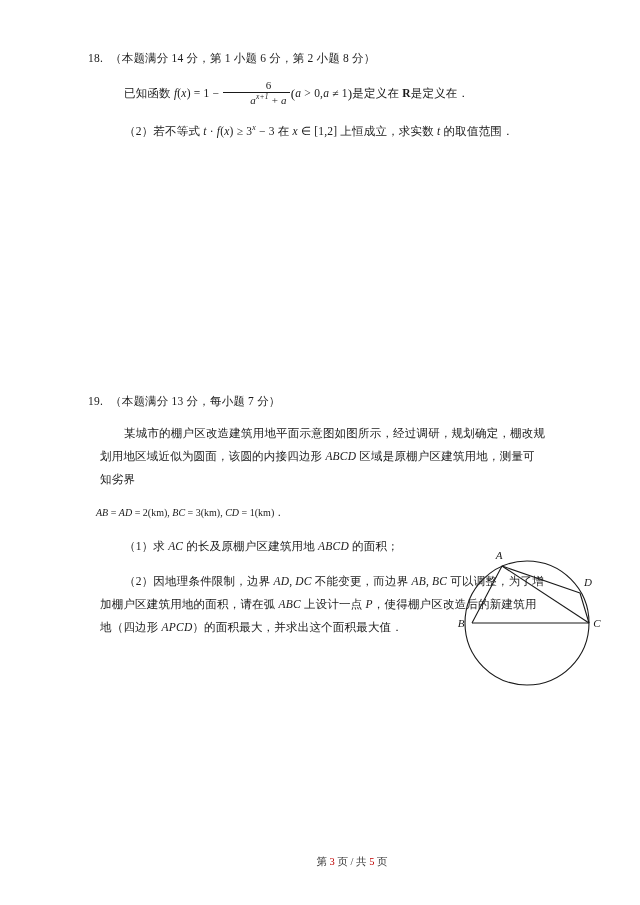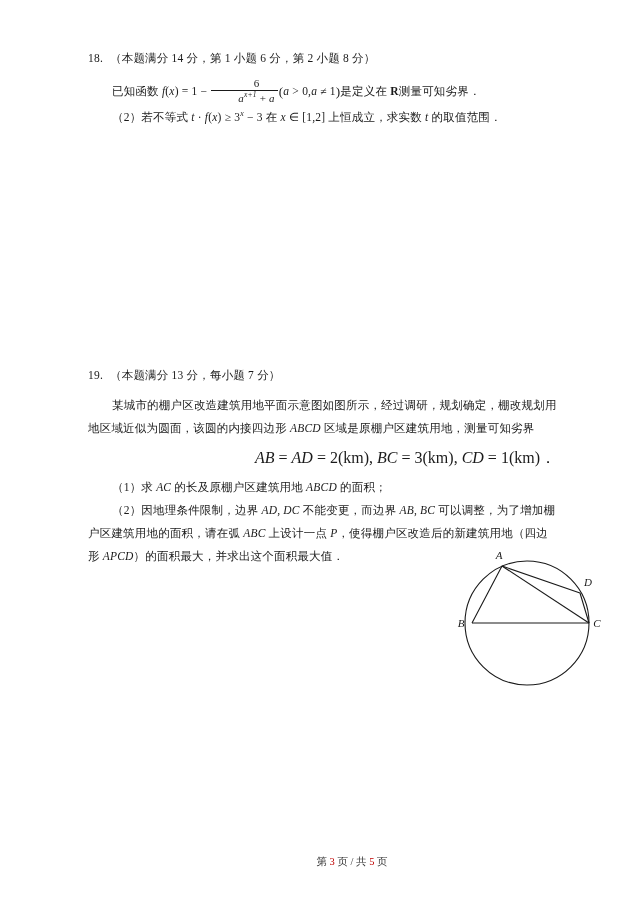--- a/index.html
+++ b/index.html
@@ -40,27 +40,27 @@
   }
   .prob-num {
     display: inline-block;
     min-width: 22px;
   }
   .para {
     font-size: 11.5px;
     line-height: 2.0;
     text-indent: 24px;
     letter-spacing: 0.2px;
-    margin: 0;
+    margin: 12px;
   }
   .centerline {
-    text-align: right;
-    font-size: 16px;
+    text-align: left;
+    font-size: 10px;
     line-height: 2.0;
-    margin: 2px;
+    margin: 8px;
   }
 
   
   .mi { font-family: "Liberation Serif", serif; font-style: italic; }
   .mb { font-family: "Liberation Serif", serif; font-weight: bold; font-style: normal; }
   .mn, .mo { font-family: "Liberation Serif", serif; font-style: normal; }
   .math {
     font-family: "Liberation Serif", serif;
     font-style: italic;
     white-space: nowrap;
@@ -122,21 +122,21 @@
 
     <div class="problem">
 
       <div class="prob-head">
         <span class="prob-num">18.</span><span>（本题满分 14 分，第 1 小题 6 分，第 2 小题 8 分）</span>
       </div>
 
       <p class="para">
         <span>已知函数</span>
         <span class="math"><span class="mi">f</span><span class="paren">(</span><span class="mi">x</span><span class="paren">)</span><span class="mo">&nbsp;=&nbsp;</span><span class="mn">1</span><span class="mo">&nbsp;−&nbsp;</span><span class="frac"><span class="num mn">6</span><span class="den"><span class="mi">a</span><sup class="sp"><span class="mi">x</span>+1</sup><span class="mo">&nbsp;+&nbsp;</span><span class="mi">a</span></span></span><span class="big-paren">(</span><span class="mi">a</span><span class="mo">&nbsp;&gt;&nbsp;</span><span class="mn">0</span><span class="mo">,</span><span class="mi">a</span><span class="mo">&nbsp;≠&nbsp;</span><span class="mn">1</span><span class="big-paren">)</span></span><span>是定义在</span>
-        <span class="mb">R</span><span>测量可知劣界．</span>
+        <span class="mb">R</span><span>是定义在．</span>
       </p>
 
 
       <p class="para">
         （2）若不等式&nbsp;<span class="math"><span class="mi">t</span><span class="mo">&nbsp;·&nbsp;</span><span class="mi">f</span><span class="paren">(</span><span class="mi">x</span><span class="paren">)</span><span class="mo">&nbsp;≥&nbsp;</span><span class="mn">3</span><sup class="sp"><span class="mi">x</span></sup><span class="mo">&nbsp;−&nbsp;</span><span class="mn">3</span></span>&nbsp;在&nbsp;<span class="math"><span class="mi">x</span><span class="mo">&nbsp;∈&nbsp;</span><span class="paren">[</span><span class="mn">1,2</span><span class="paren">]</span></span>&nbsp;上恒成立，求实数&nbsp;<span class="mi">t</span>&nbsp;的取值范围．
       </p>
     </div>
 
     <div class="spacer-1"></div>
 

